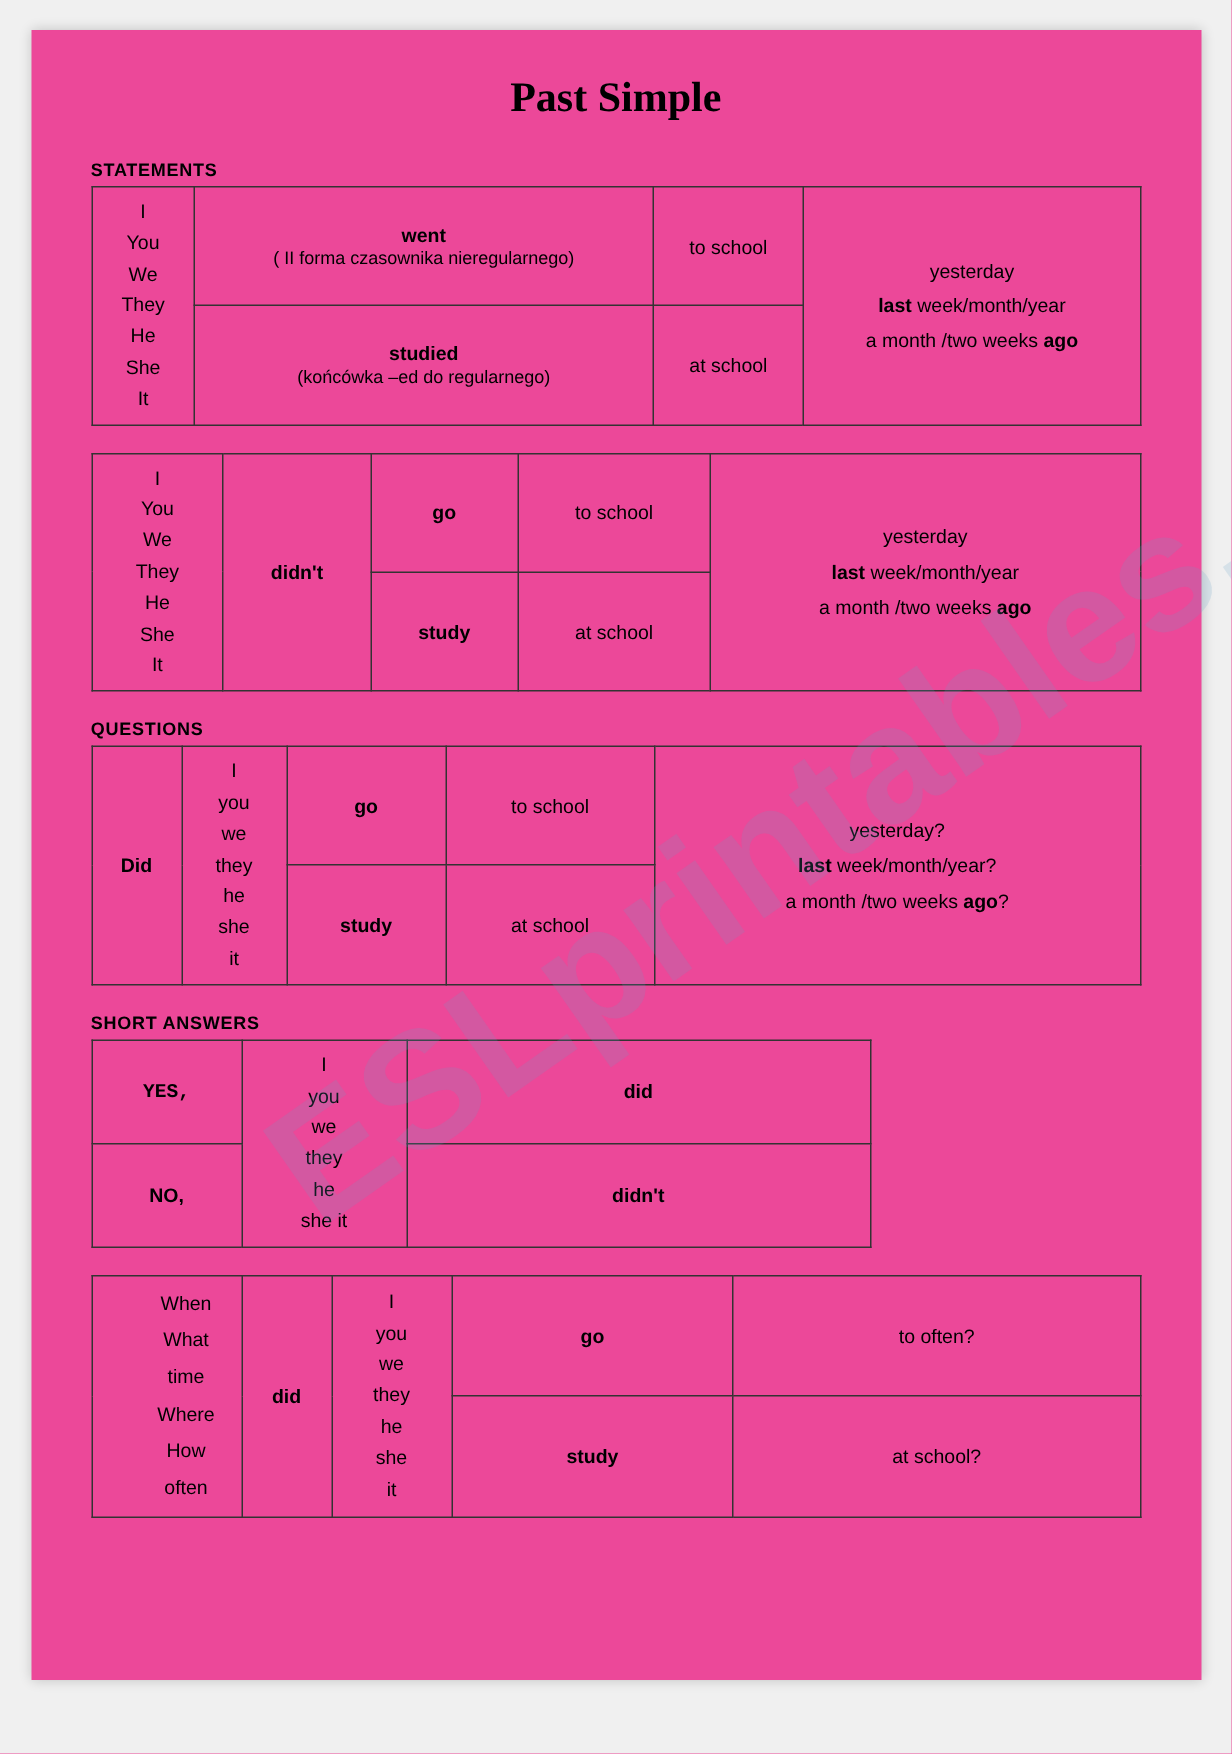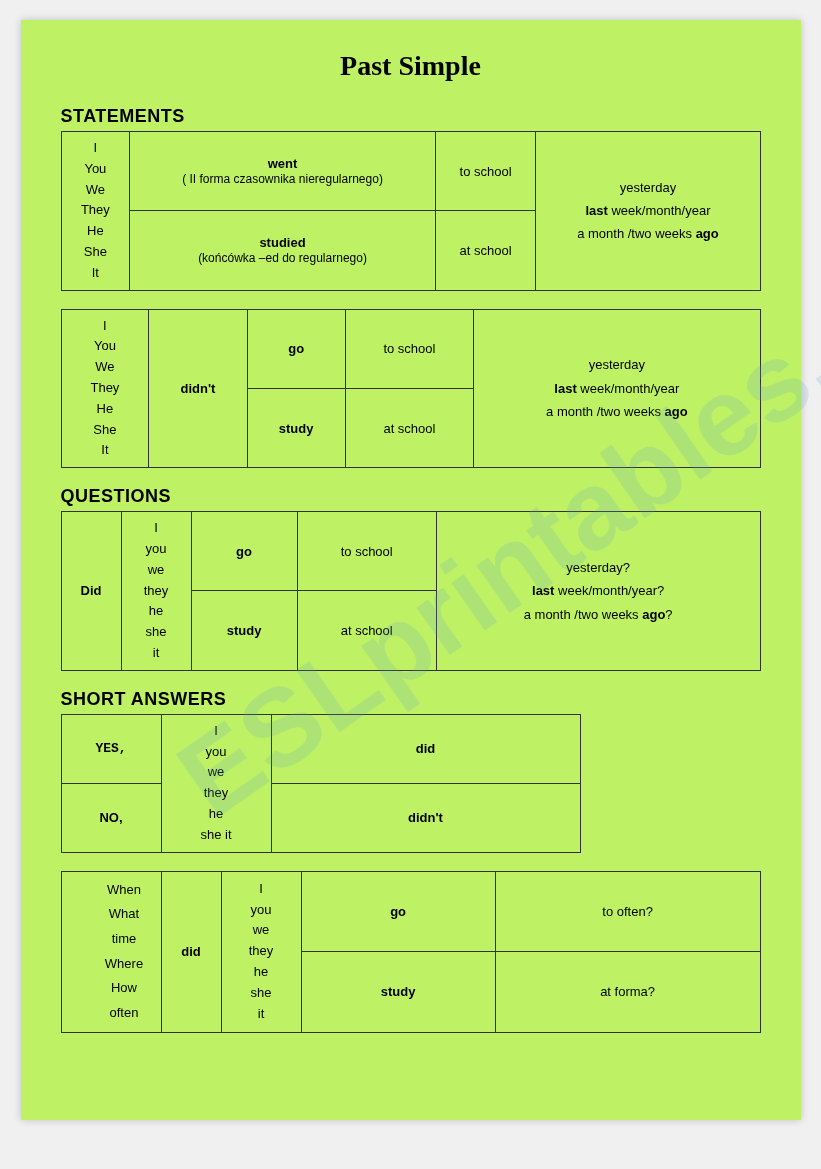--- a/index.html
+++ b/index.html
@@ -4,39 +4,39 @@
   <style>
     * { box-sizing: border-box; margin: 0; padding: 0; }
     body {
       background: #f0f0f0;
       font-family: 'Times New Roman', Times, serif;
       display: flex;
       justify-content: center;
       padding: 20px;
     }
     .page {
-      background: #bef264;
+      background: #ec4899;
       width: 780px;
       min-height: 1100px;
       padding: 30px 40px 40px 40px;
       box-shadow: 0 0 8px rgba(0,0,0,0.2);
     }
     .page-title {
       text-align: center;
       font-size: 28px;
       font-family: 'Times New Roman', serif;
       font-weight: bold;
       margin-bottom: 24px;
       font-style: normal;
     }
     .page-title span {
       font-family: 'Palatino Linotype', 'Book Antiqua', Palatino, serif;
     }
     .section-label {
-      font-size: 18px;
+      font-size: 12px;
       font-weight: bold;
       text-transform: uppercase;
       margin-bottom: 4px;
       font-family: Arial, sans-serif;
       letter-spacing: 0.5px;
     }
     .section {
       margin-bottom: 18px;
     }
     table {
@@ -175,20 +175,20 @@
         <tbody>
             <tr>
           <td rowspan="2" style="text-align:center; line-height:1.9; width:100px;padding-left:36px;">When<br>What time<br>Where<br>How often</td>
           <td rowspan="2" class="bold" style="width:60px;">did</td>
           <td rowspan="2" class="pronouns" style="width:80px;">I<br>you<br>we<br>they<br>he<br>she<br>it</td>
           <td class="bold">go</td>
           <td>to often?</td>
         </tr>
         <tr>
           <td class="bold">study</td>
-          <td>at forma?</td>
+          <td>at school?</td>
         </tr>
       </tbody>
         </table>
     </div>
 
   </div>
 </div>
 
 </body></html>

